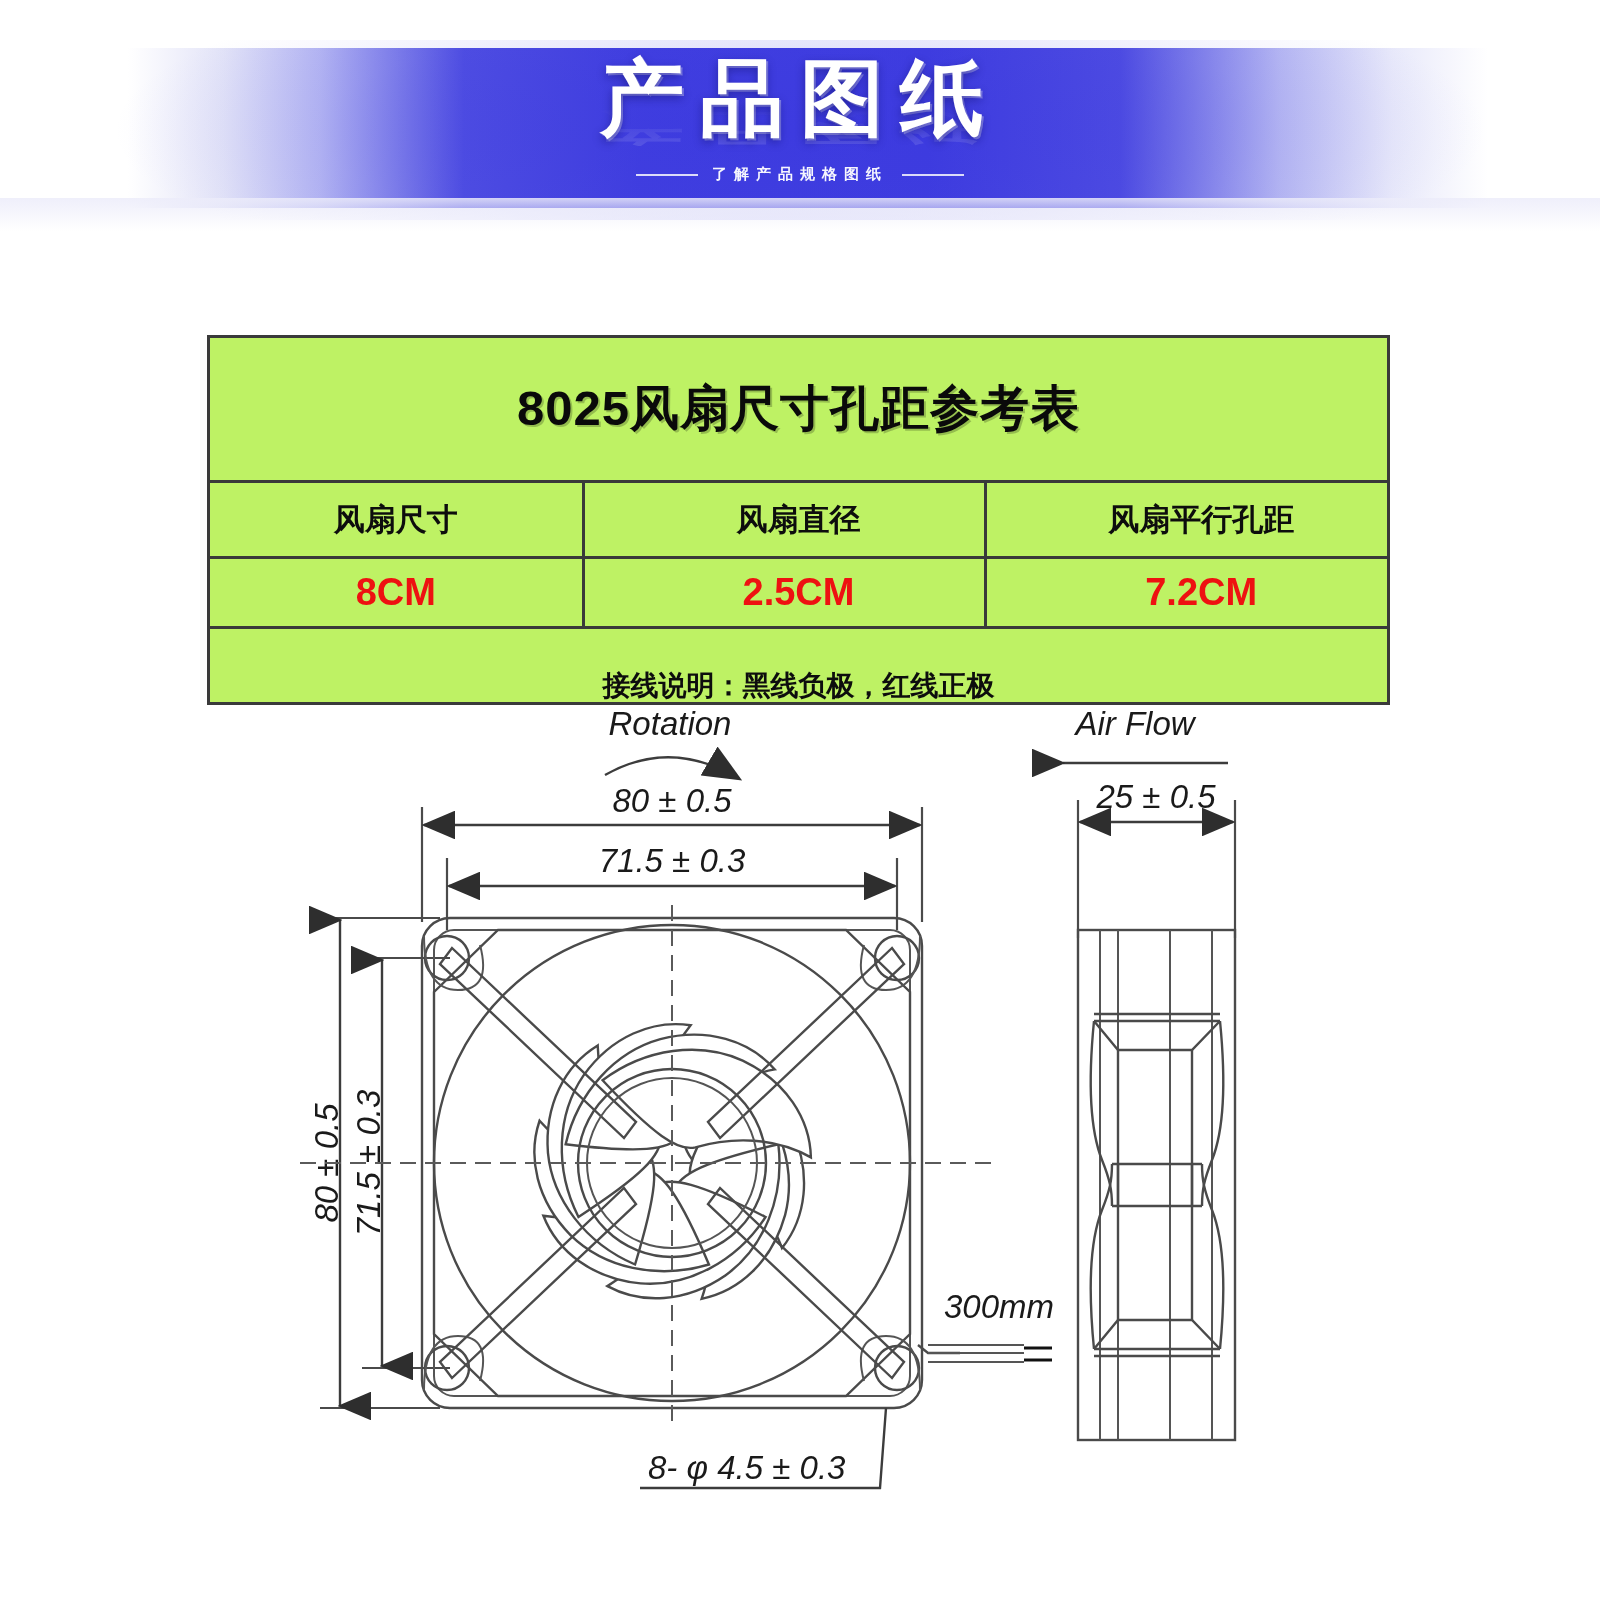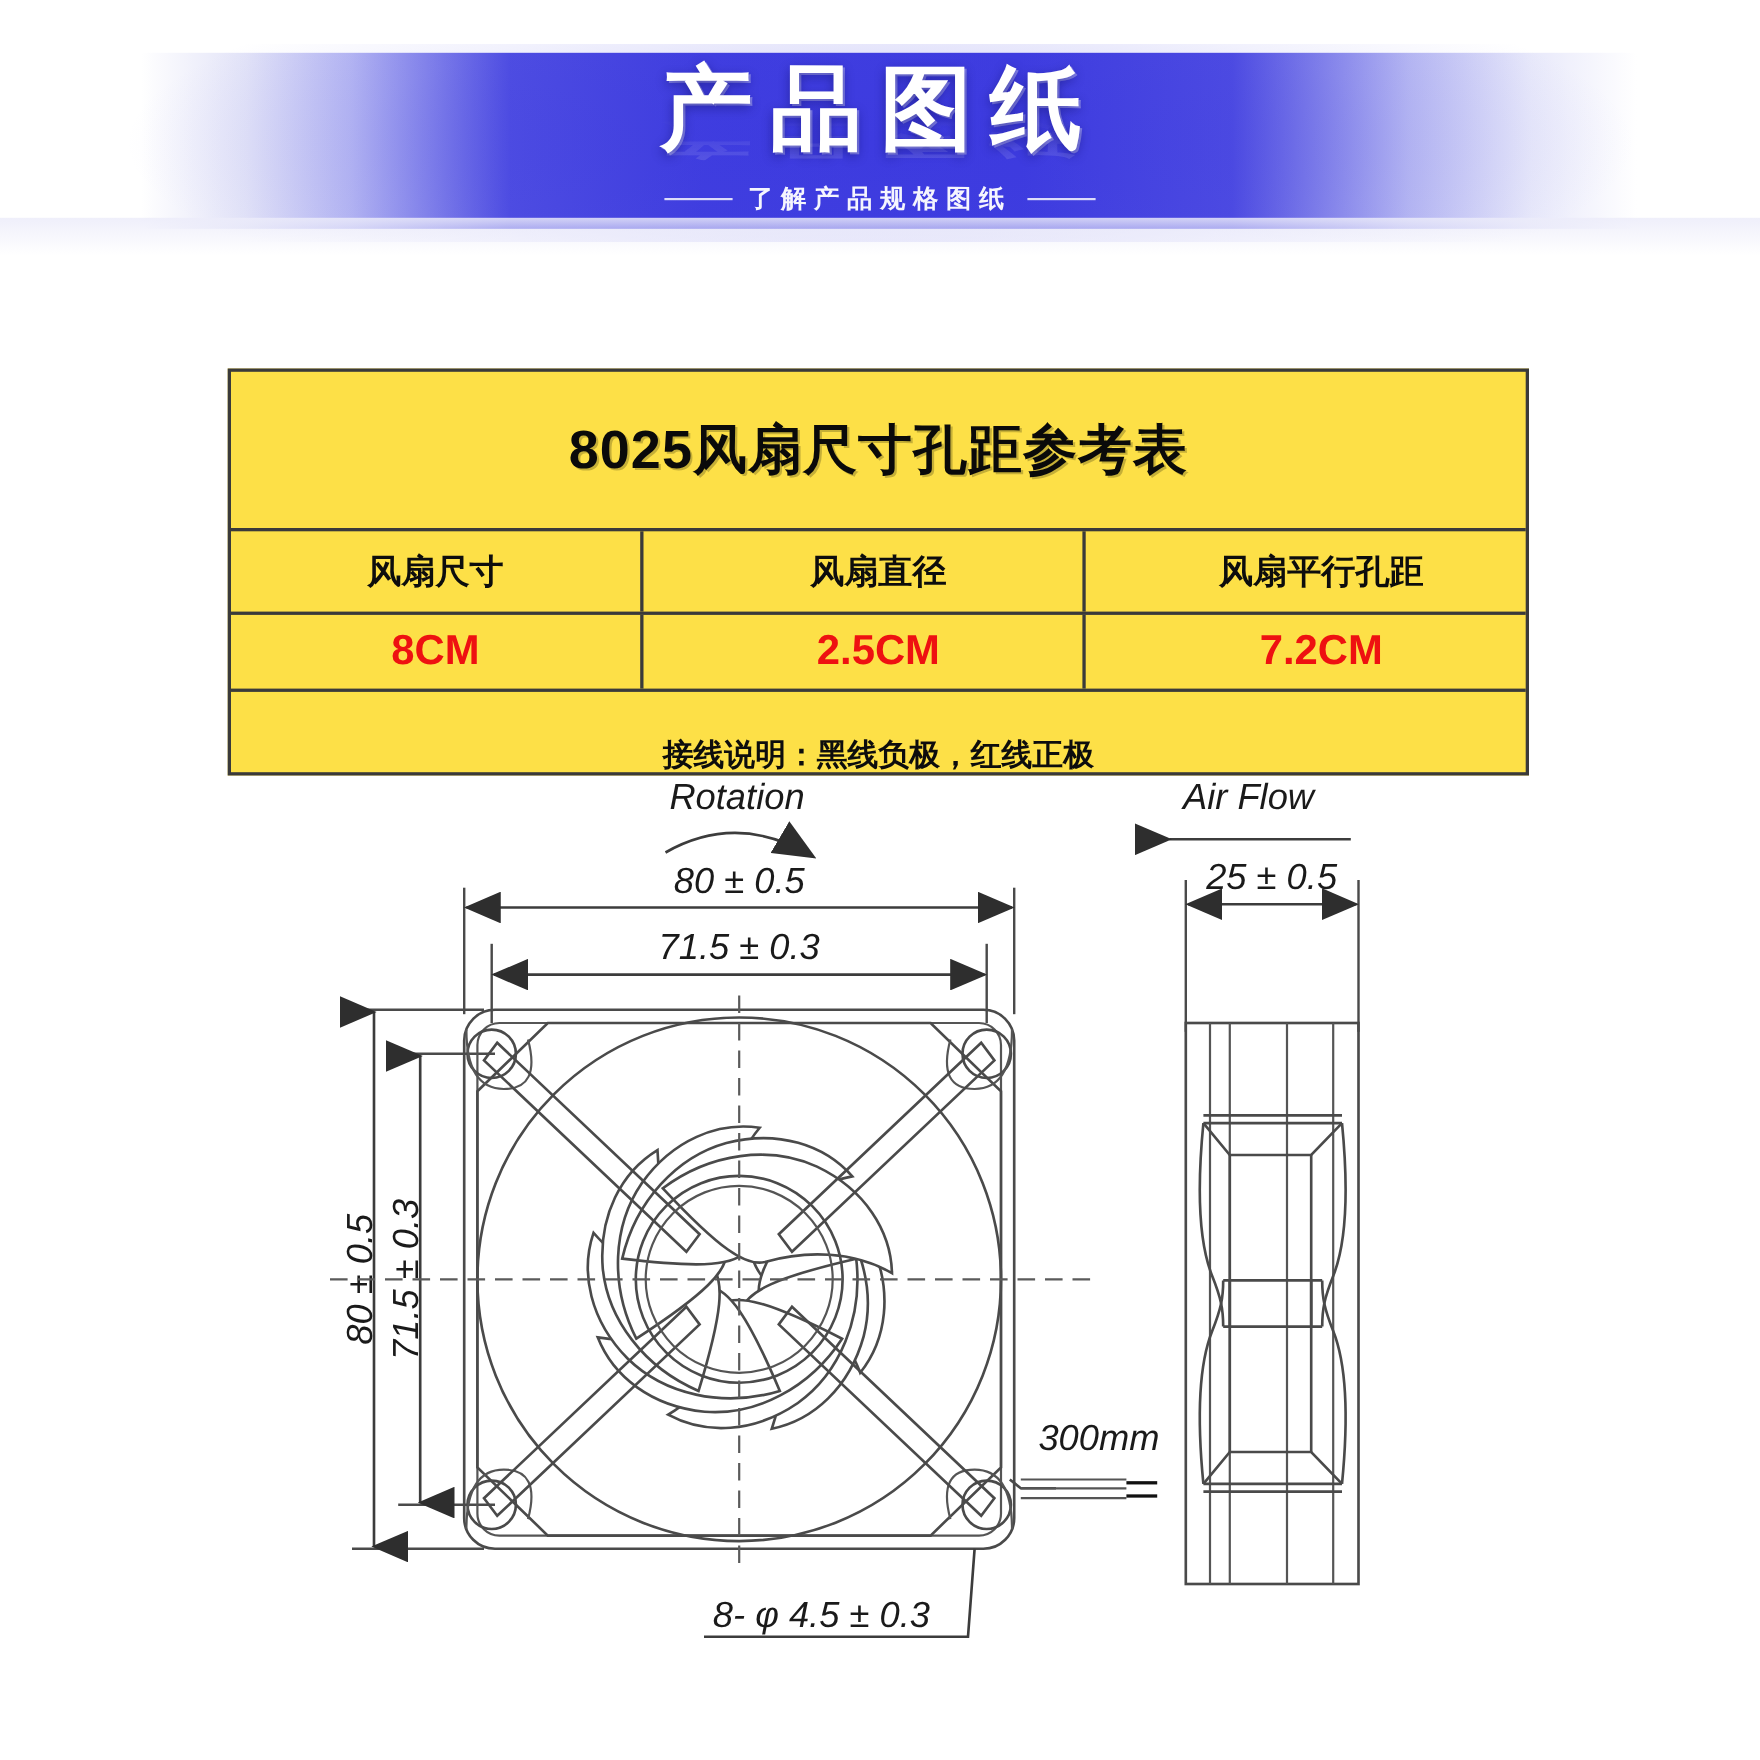--- a/index.html
+++ b/index.html
@@ -52,27 +52,27 @@
     -webkit-mask-image:linear-gradient(to bottom, rgba(0,0,0,0.55), rgba(0,0,0,0));
     mask-image:linear-gradient(to bottom, rgba(0,0,0,0.55), rgba(0,0,0,0));
     pointer-events:none;
   }
   #banner-sub-wrap{
     position:absolute;left:0;top:165px;width:1600px;
     display:flex;align-items:center;justify-content:center;gap:14px;
   }
   .sub-rule{width:62px;height:2px;background:rgba(255,255,255,0.82);}
   #banner-sub{
-    font-size:23px;font-weight:bold;letter-spacing:7px;color:rgba(255,255,255,0.95);
+    font-size:15px;font-weight:bold;letter-spacing:7px;color:rgba(255,255,255,0.95);
   }
 
   
   #spec-table{
     position:absolute;left:207px;top:335px;width:1183px;height:370px;
-    border:3px solid #3a3a3a;box-sizing:border-box;background:#fde047;
+    border:3px solid #3a3a3a;box-sizing:border-box;background:#bef264;
   }
   #tbl-title{
     height:145px;display:flex;align-items:center;justify-content:center;
     border-bottom:3px solid #3a3a3a;box-sizing:border-box;
   }
   #tbl-title span{
     font-size:49px;font-weight:bold;letter-spacing:1px;color:#0a0a0a;
     text-shadow:2px 2px 0 rgba(0,0,0,0.22);
   }
   .trow{display:flex;box-sizing:border-box;gap:28px;}

